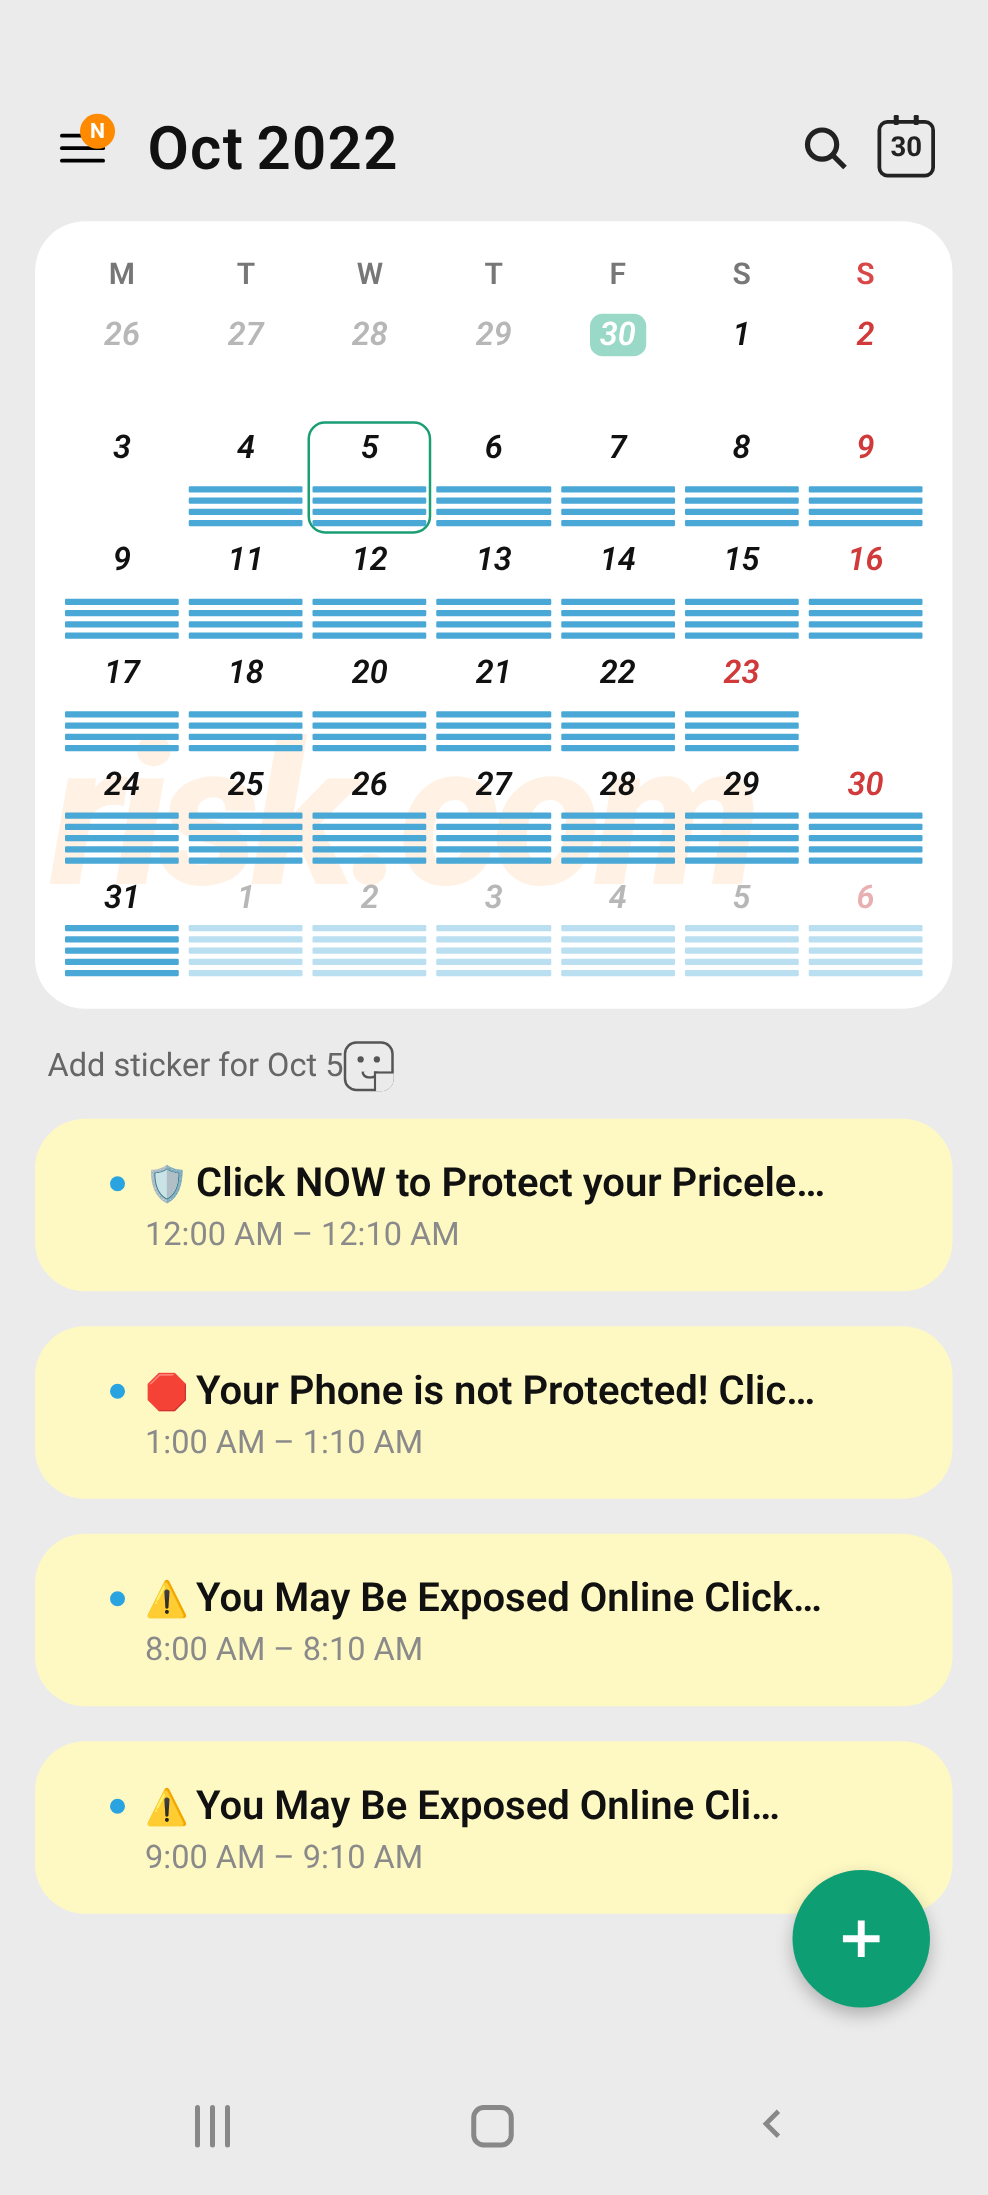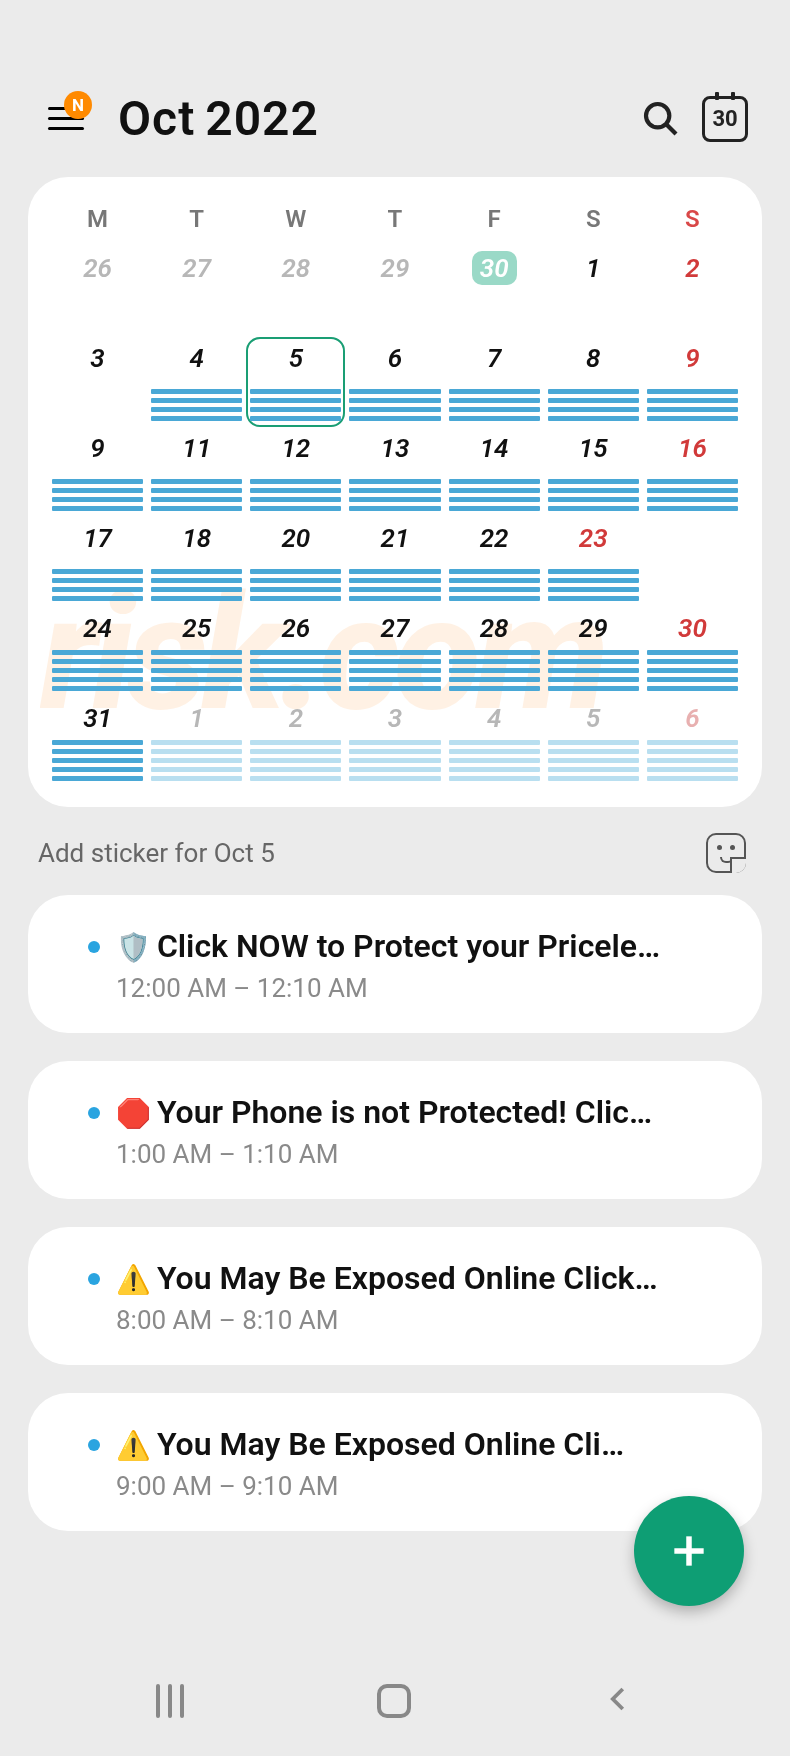--- a/index.html
+++ b/index.html
@@ -86,41 +86,41 @@
   .day.selected { outline: 2px solid #1a9e74; outline-offset: -2px; border-radius: 14px; }
   .bars {
     position: absolute;
     left: 4px; right: 4px; bottom: 6px;
     display: flex; flex-direction: column; gap: 4px;
   }
   .bars span { height: 5px; background: #4aa8d6; border-radius: 1px; }
   .day.next .bars span { background: #b9dff0; }
   
   .sticker-row {
-    display: flex; align-items: center; justify-content: space-between;
+    display: flex; align-items: center; 
     padding: 26px 44px 22px 38px;
     font-size: 26px; color: #666; border-radius: 26px;
   }
   .sticker-icon {
     width: 40px; height: 40px; border: 2.5px solid #555; border-radius: 10px;
     position: relative;
   }
   .sticker-icon::after{
     content:""; position:absolute; right:-2px; bottom:-2px;
     width:14px; height:14px; background:#ebebeb;
     border-top:2.5px solid #555; border-left:2.5px solid #555;
     border-bottom-right-radius:10px;
   }
   .sticker-eyes { position:absolute; top:10px; left:9px; display:flex; gap:8px;}
   .sticker-eyes i{ width:5px; height:5px; background:#555; border-radius:50%; display:block;}
   .sticker-mouth{ position:absolute; bottom:8px; left:12px; width:14px; height:6px; border:2px solid #555; border-top:none; border-radius:0 0 10px 10px;}
   
   .events { padding: 0 28px; display: flex; flex-direction: column; gap: 28px; }
   .event-card {
-    background: #ffffff; border-radius: 40px;
+    background: #fef9c3; border-radius: 40px;
     padding: 32px 36px 30px 36px;
     position: relative;
   }
   .event-card .dot {
     position: absolute; left: 60px; top: 46px;
     width: 12px; height: 12px; border-radius: 50%; background: #2aa4e0;
   }
   .event-title {
     margin-left: 52px;
     font-size: 32px; font-weight: 600; color: #111;

